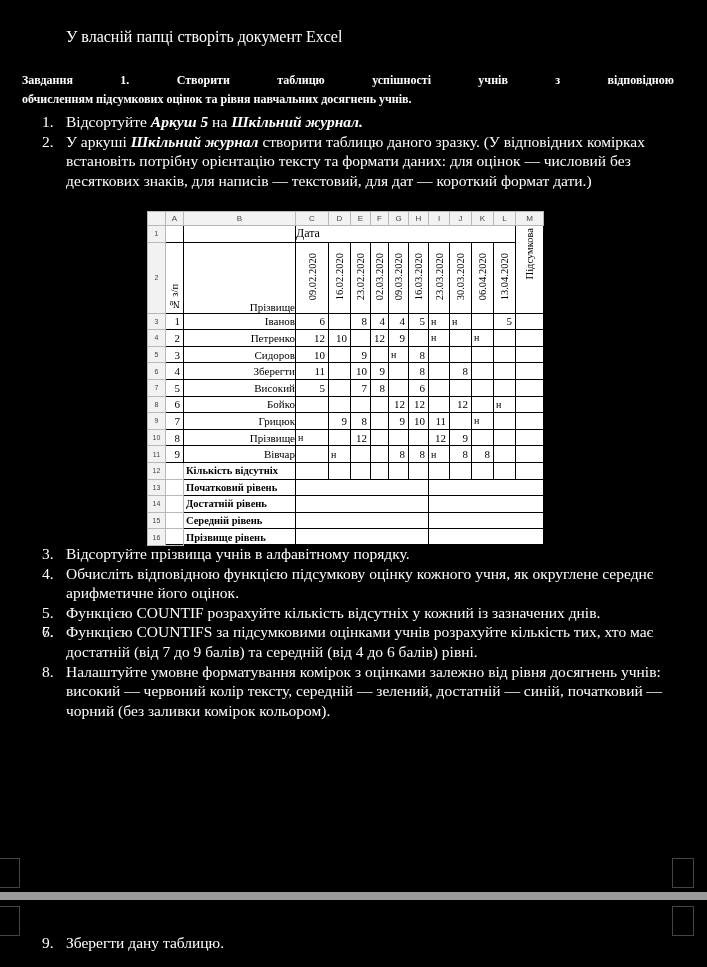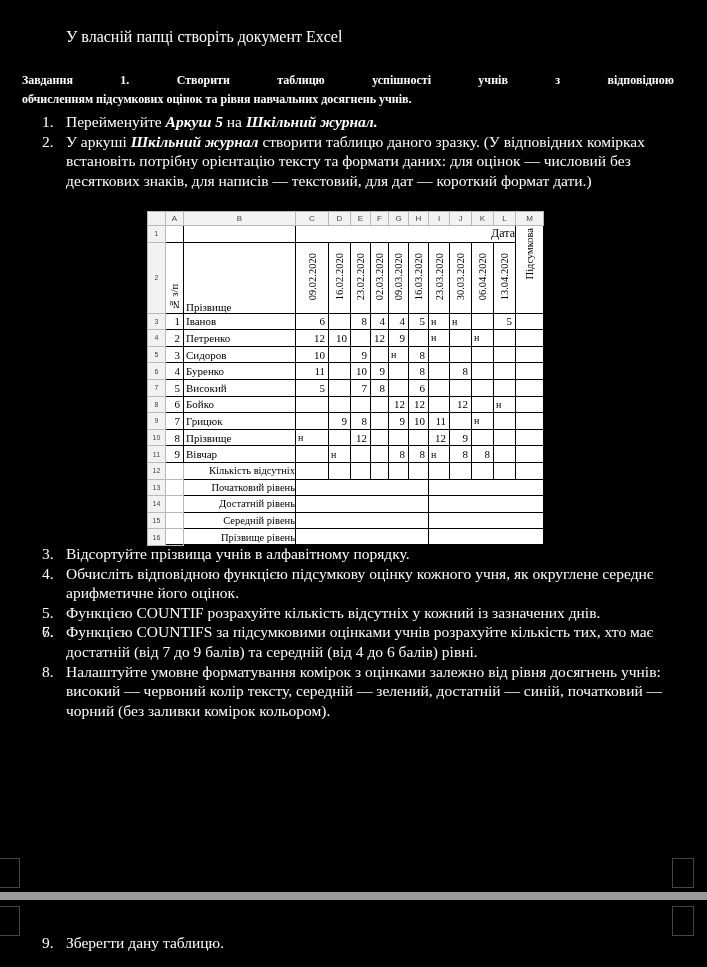--- a/index.html
+++ b/index.html
@@ -21,26 +21,26 @@
   .sheet { position:absolute; left:147px; top:211px; width:396px; height:333px; background:#fff; color:#000;
            font-family:"Liberation Serif", serif; font-size:11px; }
   .sheet table { border-collapse:collapse; table-layout:fixed; width:396px; }
   .sheet td { padding:0; height:15.6px; border:1px solid #b8b8b8; overflow:hidden; white-space:nowrap; }
   .sheet .colhdr td { background:#f2f2f2; color:#444; font-family:"Liberation Sans", sans-serif; font-size:8px; text-align:center; height:13px; }
   .sheet td.rowhdr { background:#f2f2f2; color:#444; font-family:"Liberation Sans", sans-serif; font-size:7px; text-align:center; }
   .sheet td.corner { background:#f2f2f2; }
   .sheet td.bx { border:1px solid #000; }
   .sheet td.num { text-align:right; padding-right:3px; }
   .sheet td.abs { text-align:left; padding-left:2px; font-size:10px; }
-  .sheet td.name { text-align:left; padding-left:2px; }
-  .sheet td.label { text-align:right; padding-left:2px; font-size:10.5px; }
+  .sheet td.name { text-align:right; padding-left:2px; }
+  .sheet td.label { text-align:left; padding-left:2px; font-size:10.5px;font-weight:bold; }
   .sheet tr.r2 td { height:70px; }
   .vert { writing-mode:vertical-rl; transform:rotate(180deg); display:inline-block; font-size:10.5px; }
   .date-cell { text-align:center; vertical-align:middle; }
-  .fullhdr { text-align:right; vertical-align:top; }
+  .fullhdr { text-align:left; vertical-align:top; }
   .total-hdr { text-align:center; vertical-align:top; padding-top:2px !important; }
   .total-hdr .vert { transform:none; writing-mode:vertical-rl; transform:rotate(180deg); }
 
   
   .page-divider { position:absolute; left:0; top:892px; width:707px; height:8px; background:#9a9a9a; }
   .corner-mark { position:absolute; width:20px; height:28px; border:1px solid #444; }
 </style>
 </head>
 <body>
 
@@ -54,21 +54,21 @@
       <span>таблицю</span>
       <span>успішності</span>
       <span>учнів</span>
       <span>з</span>
       <span>відповідною</span>
     </div>
   <div>обчисленням підсумкових оцінок та рівня навчальних досягнень учнів.</div>
 </div>
 
 <ol class="steps top-steps" id="steps-top">
-    <li><span class="num">1.</span><span>Перейменуйте </span><b class="i">Аркуш 5</b><span> на </span><b class="i">Шкільний журнал.</b></li>
+    <li><span class="num">1.</span><span>Відсортуйте </span><b class="i">Аркуш 5</b><span> на </span><b class="i">Шкільний журнал.</b></li>
     <li><span class="num">2.</span><span>У аркуші </span><b class="i">Шкільний журнал</b><span> створити  таблицю даного зразку. (У відповідних комірках встановіть потрібну орієнтацію тексту та формати даних: для оцінок — числовий без десяткових знаків, для написів — текстовий, для дат — короткий формат дати.)</span></li>
   </ol>
 
 <div class="sheet">
   <table id="sheet-table">
     <colgroup>
       <col style="width:18px">
         <col style="width:18px">
         <col style="width:112px">
       <col style="width:33px">
@@ -166,21 +166,21 @@
           <td class="bx num">8</td>
           <td class="bx num"></td>
           <td class="bx num"></td>
           <td class="bx num"></td>
           <td class="bx num"></td>
           <td class="bx"></td>
         </tr>
         <tr>
           <td class="rowhdr">6</td>
           <td class="bx num">4</td>
-          <td class="bx name">Буренко</td>
+          <td class="bx name">Зберегти</td>
           <td class="bx num">11</td>
           <td class="bx num"></td>
           <td class="bx num">10</td>
           <td class="bx num">9</td>
           <td class="bx num"></td>
           <td class="bx num">8</td>
           <td class="bx num"></td>
           <td class="bx num">8</td>
           <td class="bx num"></td>
           <td class="bx num"></td>

